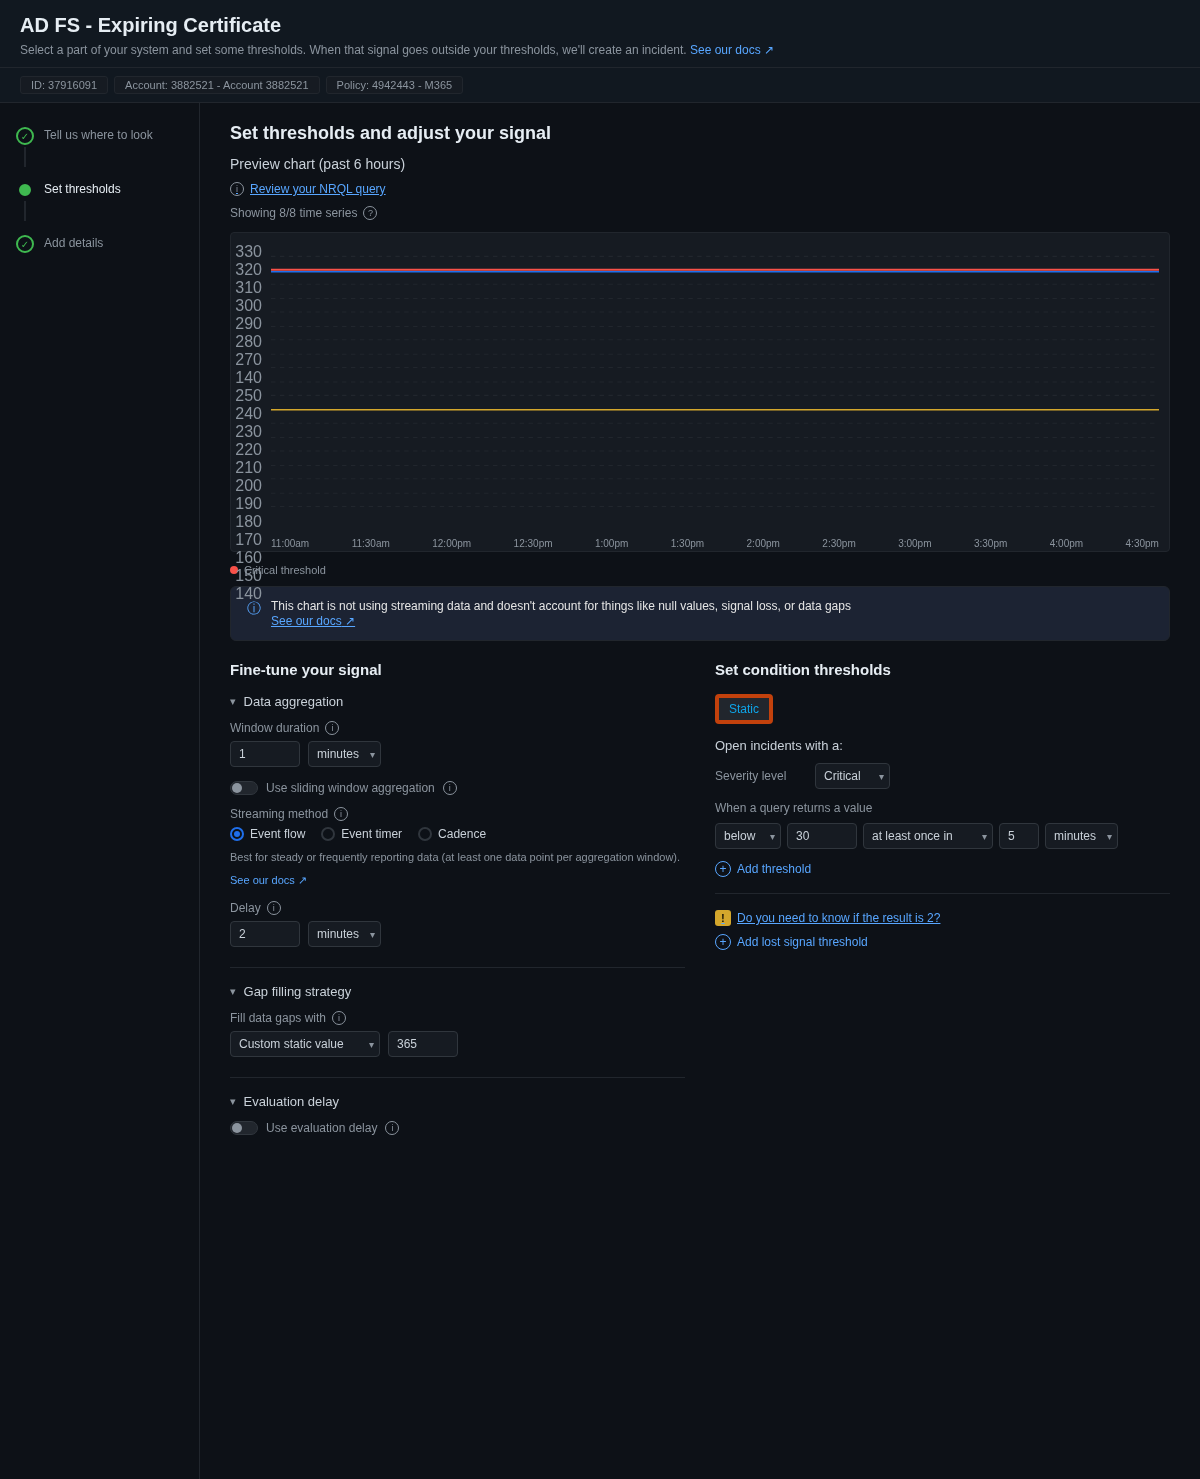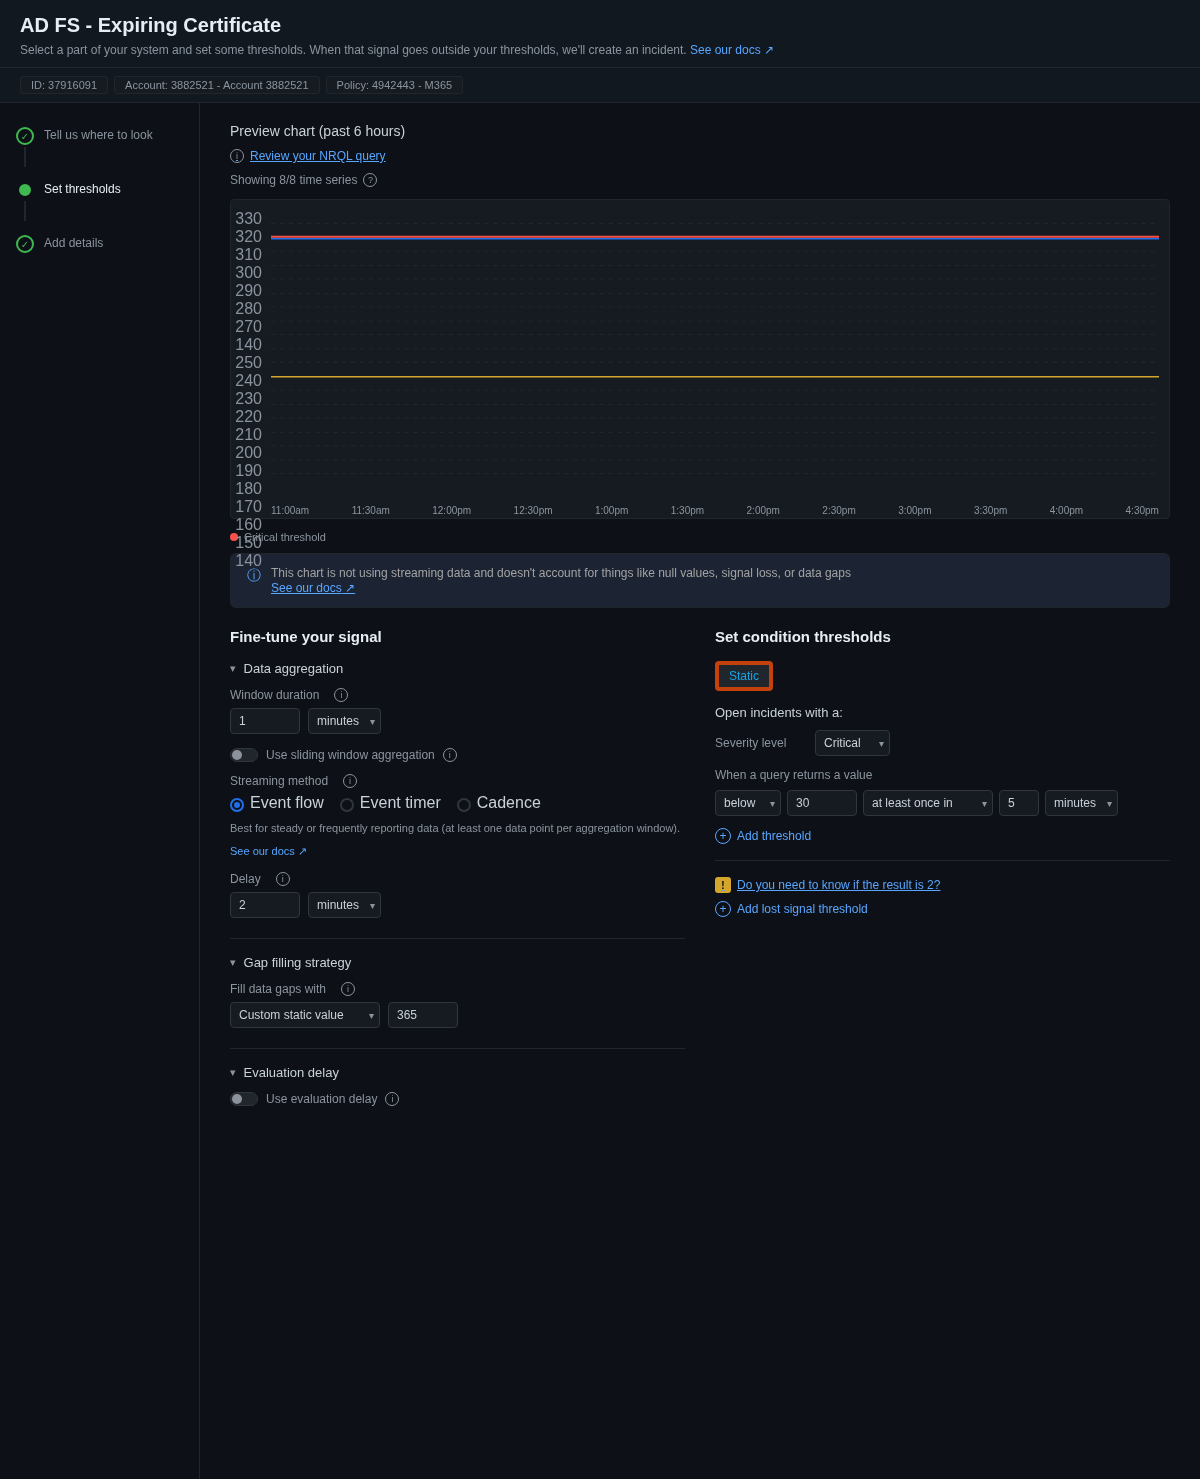--- a/index.html
+++ b/index.html
@@ -206,21 +206,21 @@
       gap: 10px;
     }
     .info-icon {
       color: #58a6ff;
       font-size: 14px;
       flex-shrink: 0;
       margin-top: 1px;
     }
     .info-text {
       font-size: 12px;
-      color: #a3a3a3;
+      color: #e5e5e5;
     }
     .two-col-layout {
       display: flex;
       gap: 30px;
       margin-top: 10px;
     }
     .left-col {
       flex: 1;
     }
     .right-col {
@@ -248,21 +248,21 @@
     .chevron {
       color: #8b949e;
       font-size: 11px;
     }
     .form-field {
       margin-bottom: 14px;
     }
     .field-label {
       display: flex;
       align-items: center;
-      gap: 15px;
+      gap: 6px;
       font-size: 12px;
       color: #8b949e;
       margin-bottom: 6px;
     }
     .info-circle {
       width: 14px;
       height: 14px;
       border-radius: 50%;
       border: 1px solid #8b949e;
       display: inline-flex;
@@ -340,23 +340,23 @@
       left: 1px;
     }
     .radio-group {
       display: flex;
       align-items: center;
       gap: 16px;
       margin-bottom: 8px;
     }
     .radio-item {
       display: flex;
-      align-items: flex-end;
+      align-items: center;
       gap: 6px;
-      font-size: 16px;
+      font-size: 12px;
       color: #c9d1d9;
       cursor: pointer;
     }
     .radio-circle {
       width: 14px;
       height: 14px;
       border-radius: 50%;
       border: 2px solid #30363d;
       display: flex;
       align-items: center;
@@ -522,20 +522,21 @@
 
     <div class="sidebar-step">
       <div class="step-indicator">
         <div class="step-icon completed">✓</div>
       </div>
       <span class="step-label">Add details</span>
     </div>
   </div>
 
   <div class="content-area">
+    <div class="section-title">Set thresholds and adjust your signal</div>
 
     <div class="preview-chart-title">Preview chart (past 6 hours)</div>
     <div class="nrql-link">
       <span class="info-circle">i</span>
       <span>Review your NRQL query</span>
     </div>
     <div class="time-series-label">
       <span>Showing 8/8 time series</span>
       <span class="info-circle">?</span>
     </div>

